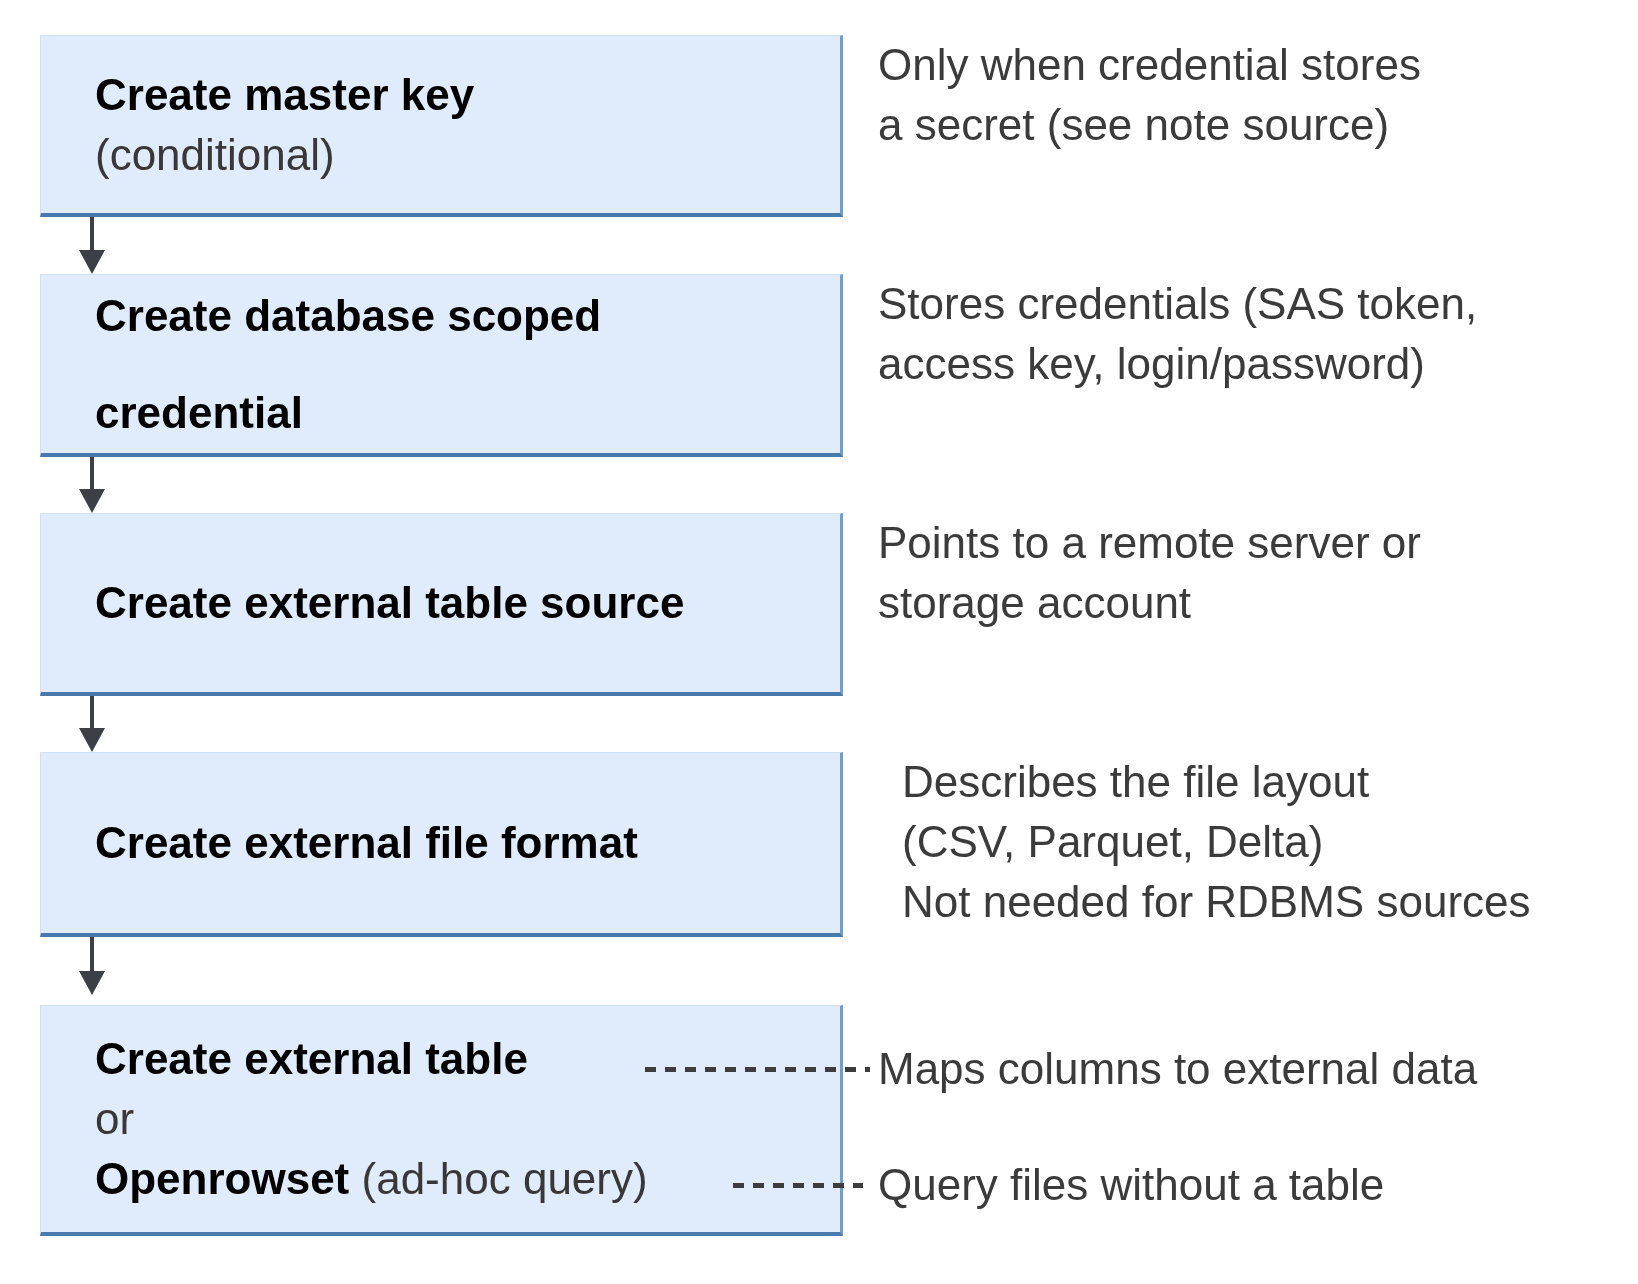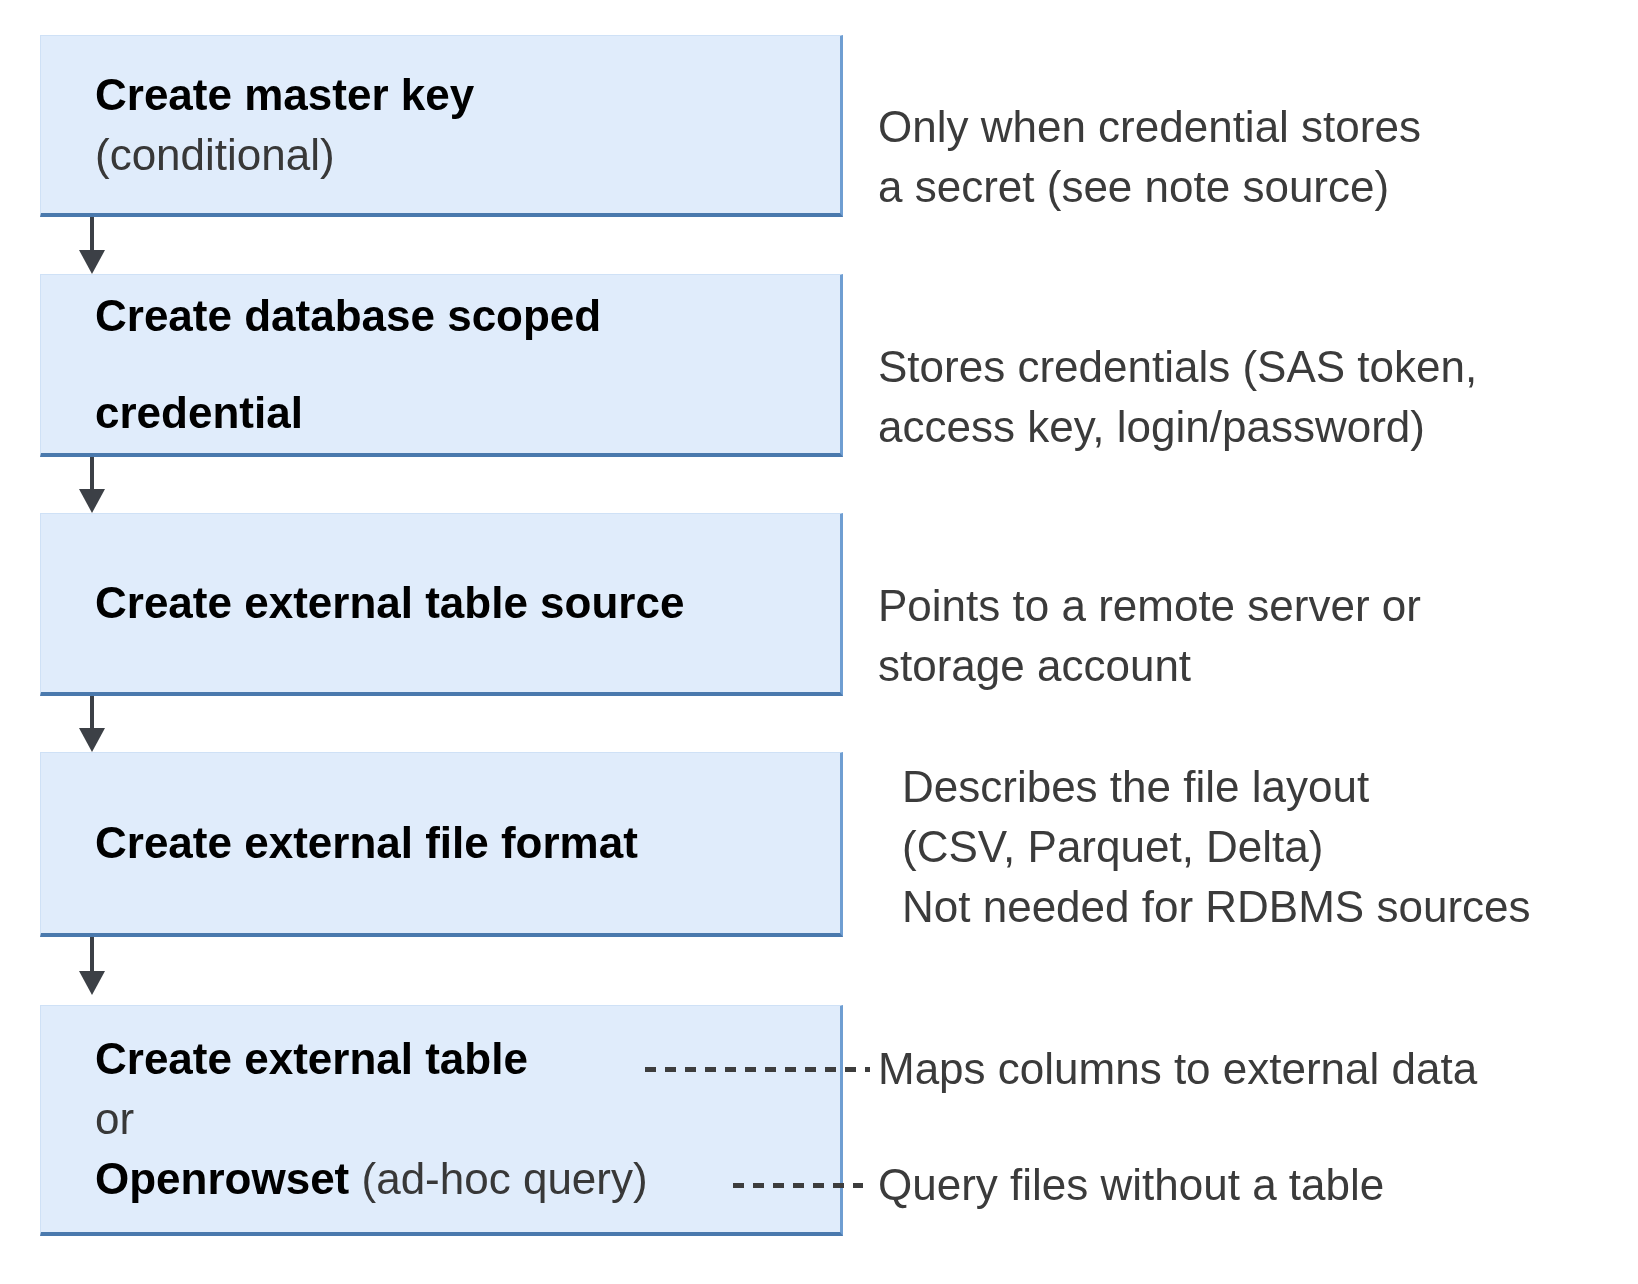--- a/index.html
+++ b/index.html
@@ -41,21 +41,21 @@
   .box-line.bold, .bold-part {
     font-weight: 700;
     color: #000000;
   }
   .note {
     position: absolute;
     left: 878px;
     width: 740px;
     display: flex;
     flex-direction: column;
-    justify-content: flex-end;
+    justify-content: flex-start;
   }
   .note-line {
     font-size: 44px;
     line-height: 60px;
     color: #3b3b3b;
     white-space: nowrap;
   }
   .arrow {
     position: absolute;
     left: 79px;

